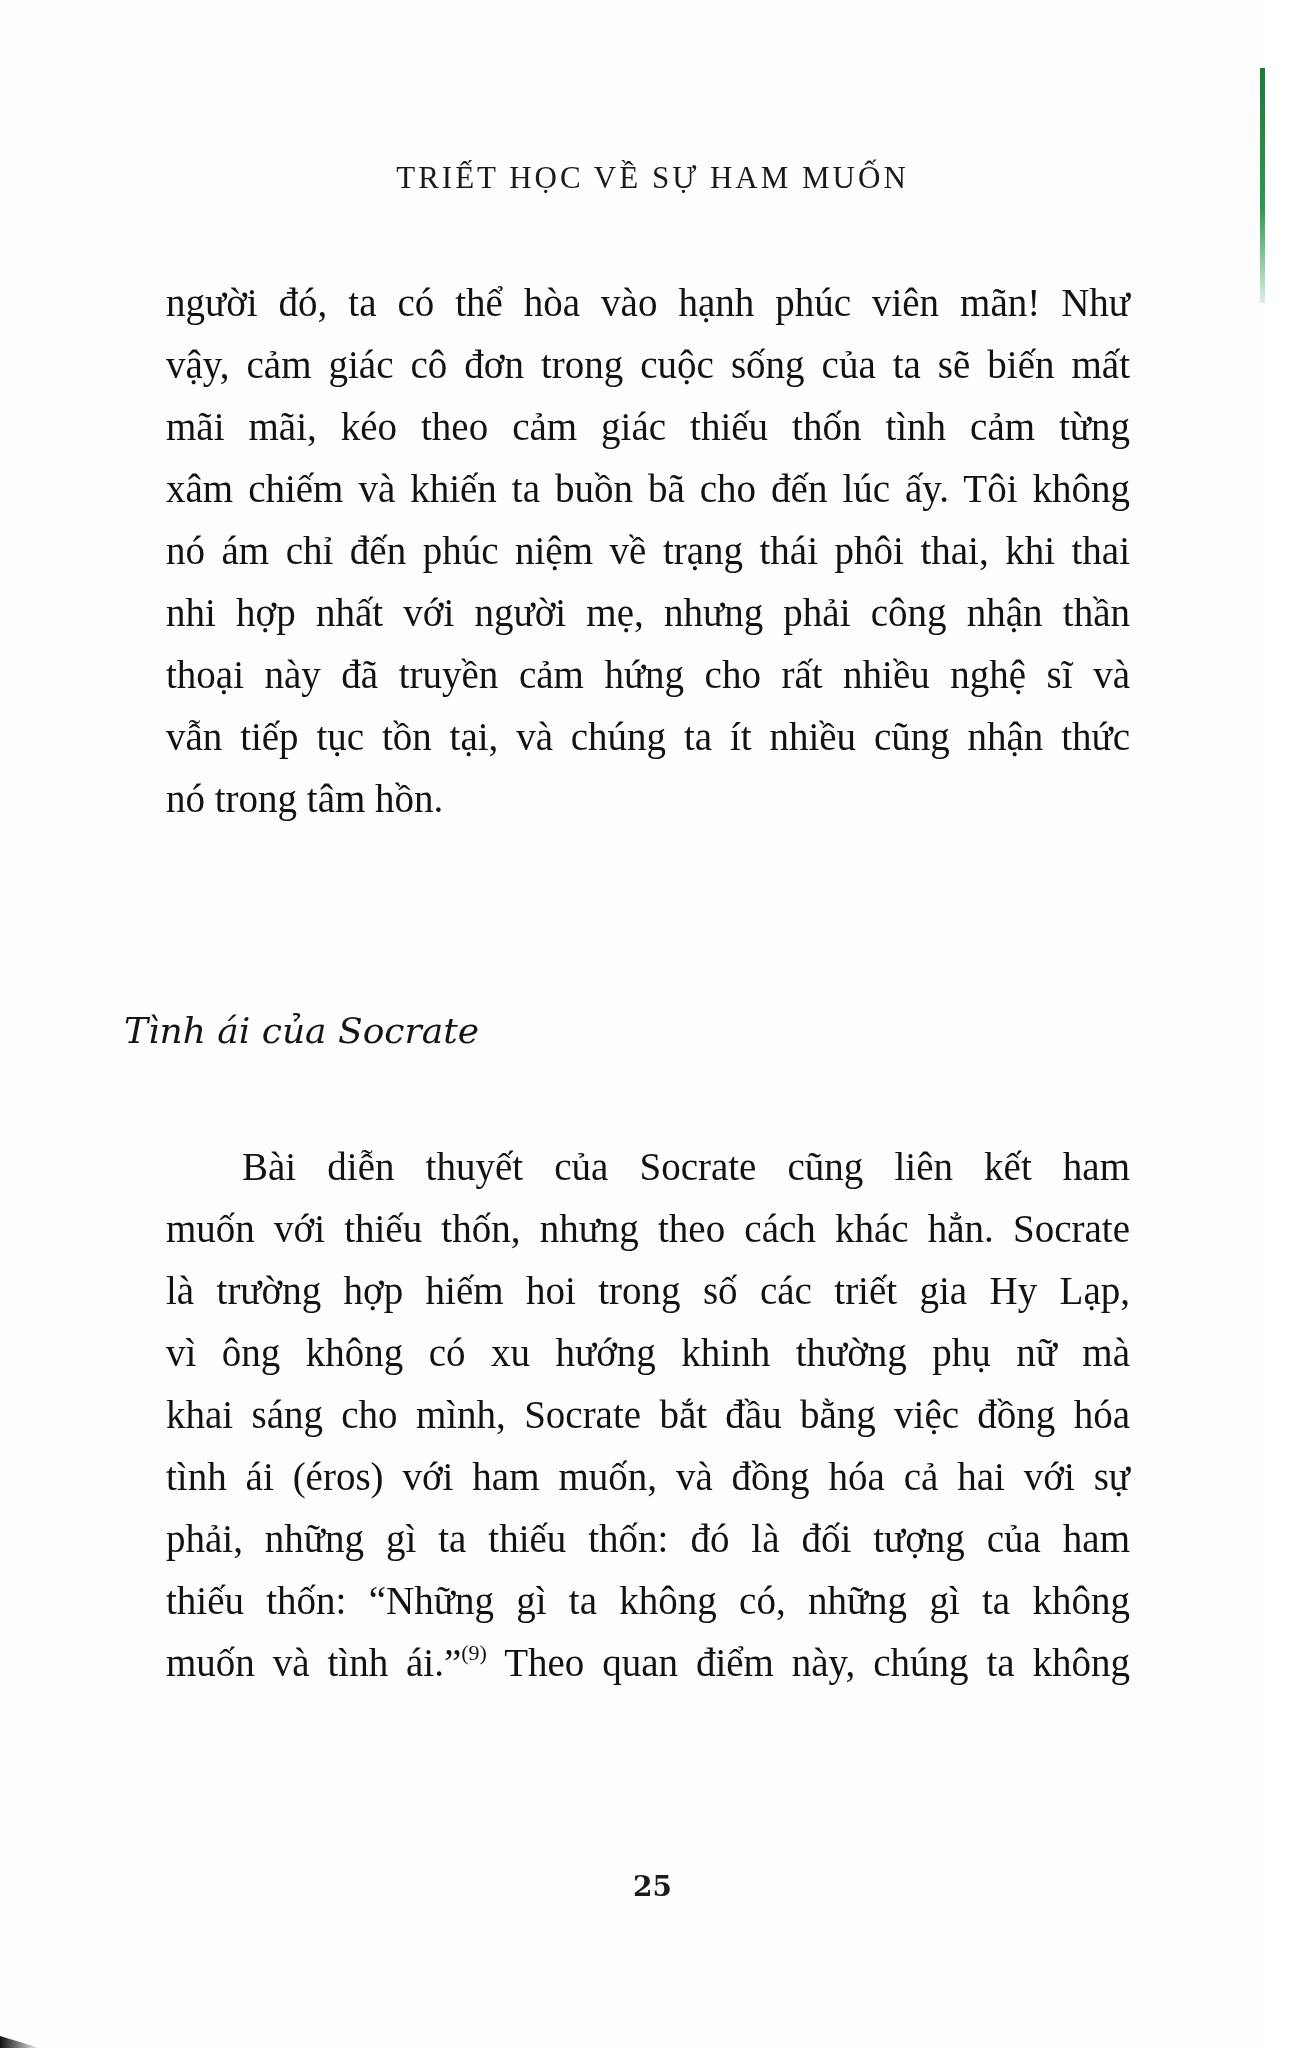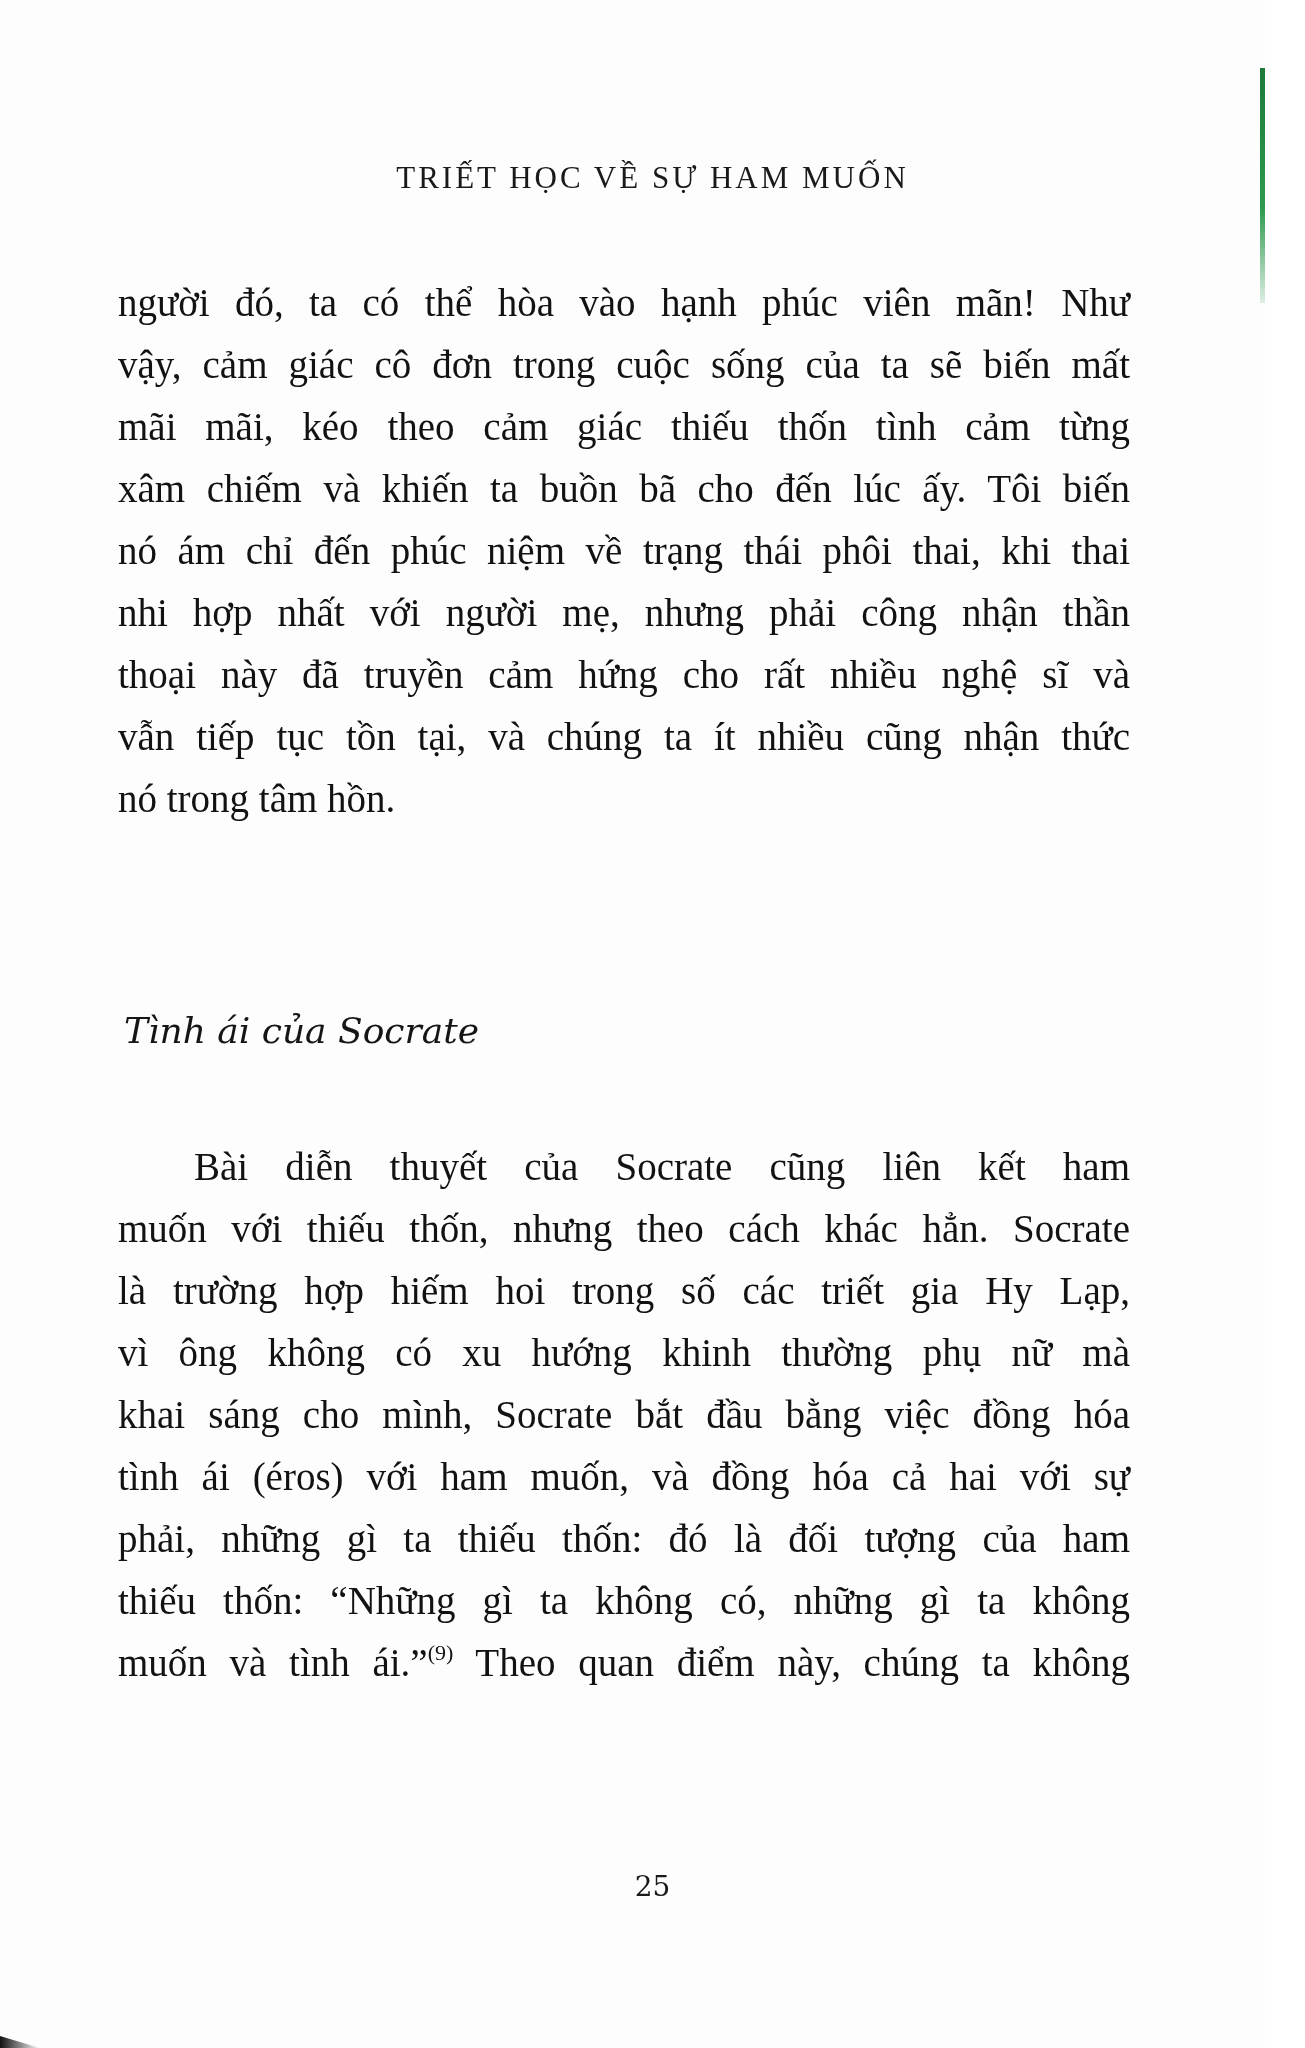--- a/index.html
+++ b/index.html
@@ -58,20 +58,21 @@
     font-size: 39px;
     line-height: 62px;
     text-align: justify;
     color: #121212;
   }
   .body-text .line {
     display: block;
     white-space: nowrap;
     text-align-last: justify;
     text-align: justify;
+    margin-left: 48px;
   }
   .body-text .line.last {
     text-align-last: left;
   }
   .para1 { top: 272px; }
   .para2 { top: 1136px; }
   .indent { padding-left: 76px; }
   .section-heading {
     position: absolute;
     top: 1010px;
@@ -86,40 +87,40 @@
     vertical-align: 16px;
     line-height: 0;
   }
   .page-number {
     position: absolute;
     top: 1870px;
     left: 0;
     width: 1305px;
     text-align: center;
     font-family: "DejaVu Serif", serif;
-    font-weight: normal;
+    font-weight: bold;
     font-size: 28px;
     color: #1a1a1a;
   }
 </style>
 </head>
 <body>
 
 <div class="page">
 
   <div class="green-edge"></div>
   <div class="corner-shadow"></div>
 
   <div class="running-header">TRIẾT HỌC VỀ SỰ HAM MUỐN</div>
 
   <div class="body-text para1">
     <span class="line">người đó, ta có thể hòa vào hạnh phúc viên mãn! Như</span>
     <span class="line">vậy, cảm giác cô đơn trong cuộc sống của ta sẽ biến mất</span>
     <span class="line">mãi mãi, kéo theo cảm giác thiếu thốn tình cảm từng</span>
-    <span class="line">xâm chiếm và khiến ta buồn bã cho đến lúc ấy. Tôi biến</span>
+    <span class="line">xâm chiếm và khiến ta buồn bã cho đến lúc ấy. Tôi không</span>
     <span class="line">nó ám chỉ đến phúc niệm về trạng thái phôi thai, khi thai</span>
     <span class="line">nhi hợp nhất với người mẹ, nhưng phải công nhận thần</span>
     <span class="line">thoại này đã truyền cảm hứng cho rất nhiều nghệ sĩ và</span>
     <span class="line">vẫn tiếp tục tồn tại, và chúng ta ít nhiều cũng nhận thức</span>
     <span class="line last">nó trong tâm hồn.</span>
   </div>
 
   <div class="section-heading">Tình ái của Socrate</div>
 
   <div class="body-text para2">

